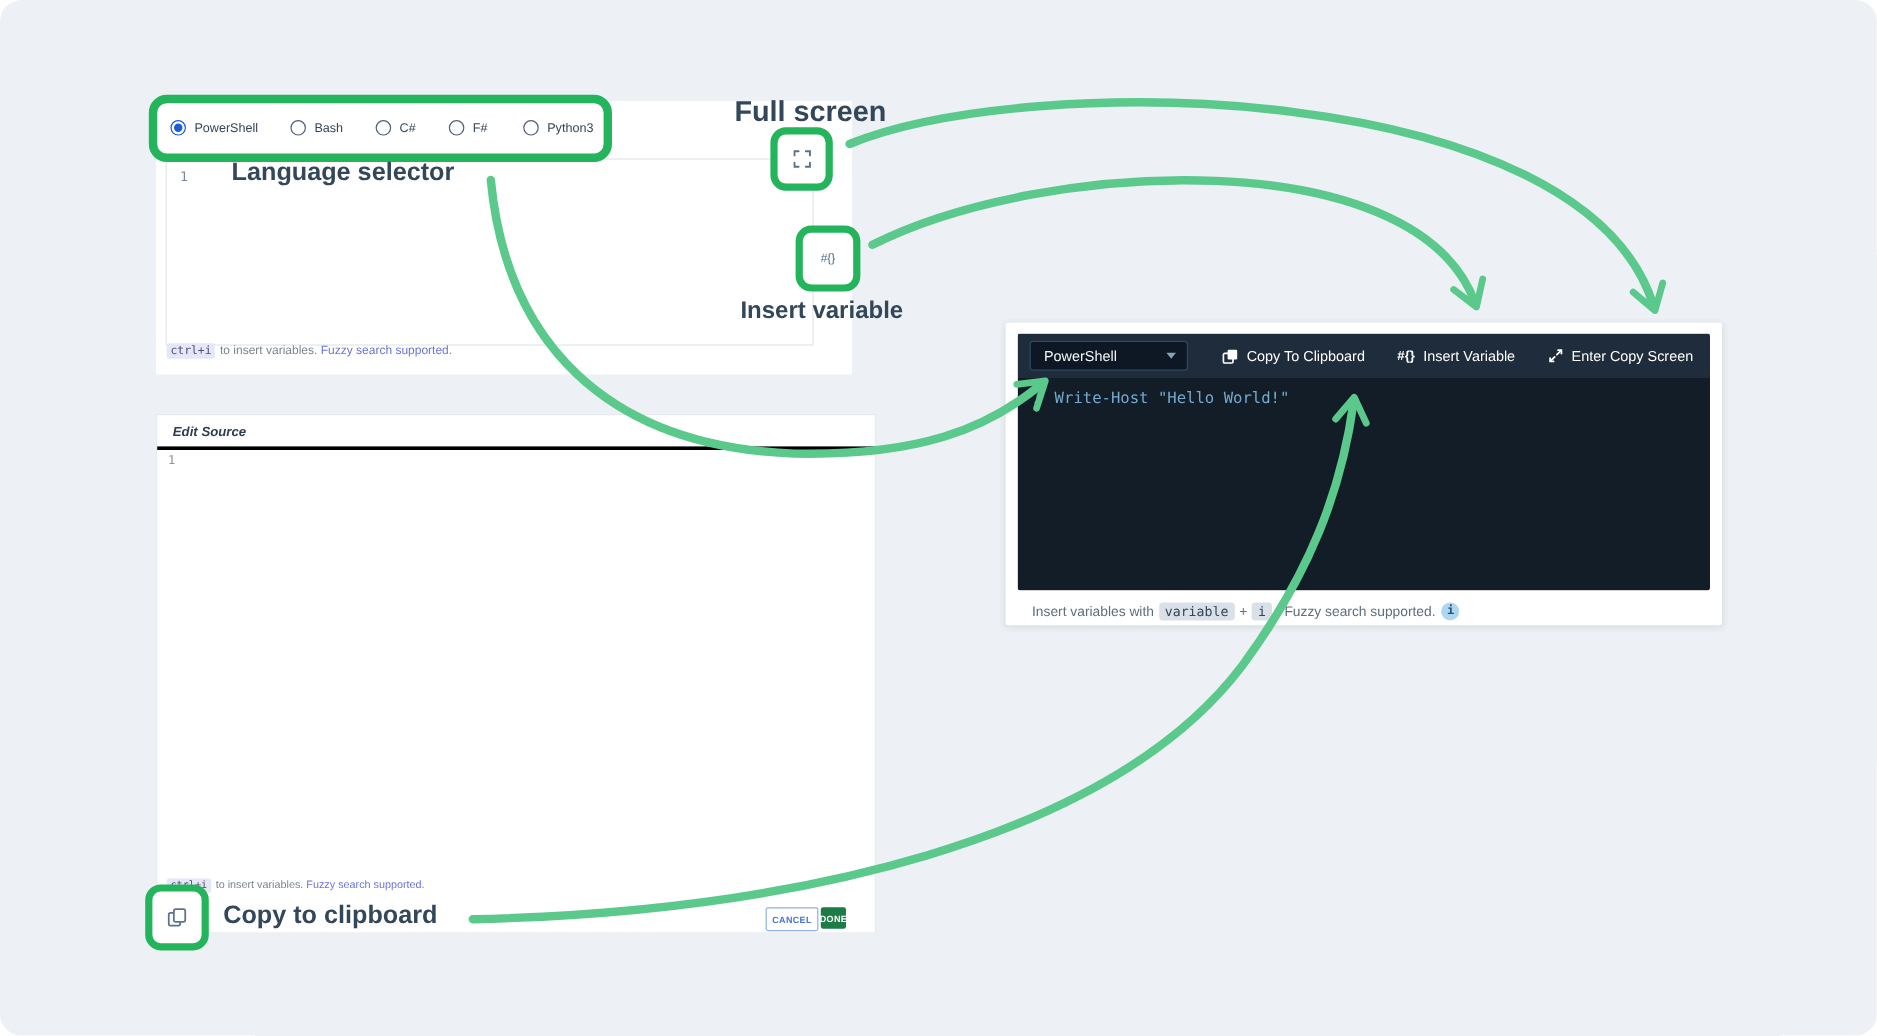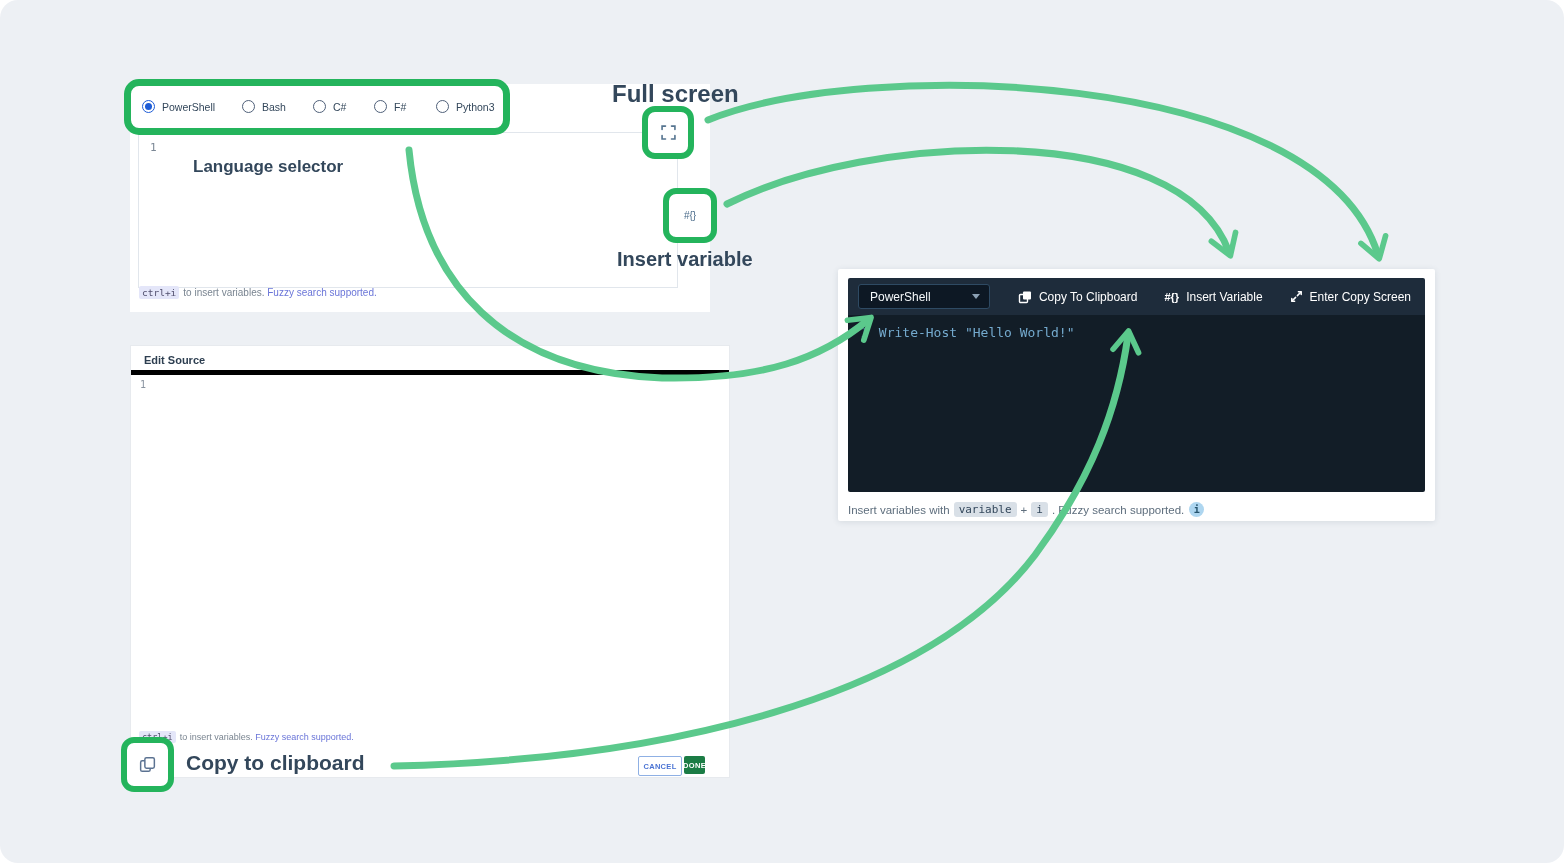--- a/index.html
+++ b/index.html
@@ -30,28 +30,28 @@
   .lang-box{left:124px;top:79px;width:386px;height:56px;border-width:7px;border-radius:15px;z-index:40;}
   .iv-glyph{font-size:10px;color:#4a6b8a;font-family:"Liberation Sans",sans-serif;}
 
   .hint1{left:139px;top:287px;font-size:10px;color:#7a8591;z-index:2;}
   .kbd-purple{font-family:"DejaVu Sans Mono",monospace;font-size:9.5px;background:#e4e6f9;color:#514f6e;
     padding:1px 3px;border-radius:2px;margin-right:4px;}
   .link-purple{color:#6a75d8;}
 
   
   .ann-label{font-weight:bold;color:#33475b;z-index:45;white-space:nowrap;}
-  .lbl-langsel{left:193px;top:157px;font-size:17px;}
+  .lbl-langsel{left:193px;top:132px;font-size:21px;}
   .lbl-fullscreen{left:612px;top:80px;font-size:24px;}
   .lbl-insertvar{left:617px;top:248px;font-size:20px;}
   .lbl-copy{left:186px;top:751px;font-size:21px;}
 
   
   .panel2{left:130px;top:345px;width:600px;height:433px;background:#fff;border:1px solid #e7eaee;z-index:1;box-sizing:border-box;}
-  .p2-header{position:absolute;left:0;top:0;width:100%;height:29px;border-bottom:5px solid #000000;box-sizing:border-box;}
+  .p2-header{position:absolute;left:0;top:0;width:100%;height:29px;border-bottom:3px solid #000000;box-sizing:border-box;font-style:italic;}
   .p2-title{position:absolute;left:13px;top:8px;font-size:11px;font-weight:bold;color:#2d3e50;}
   .panel2 .ln{position:absolute;left:9px;top:33px;font-size:10px;color:#8a94a0;}
   .hint2{left:139px;top:732px;font-size:9px;color:#7a8591;z-index:2;}
   .hint2 .kbd-purple{font-size:8.5px;}
   .btn-cancel{left:638px;top:756px;width:42px;height:18px;background:#fff;border:1px solid #8fb0e4;border-radius:2px;
     color:#4a73d4;font-size:7.5px;font-weight:bold;display:flex;align-items:center;justify-content:center;z-index:2;letter-spacing:.3px;}
   .btn-done{left:684px;top:756px;width:21px;height:18px;background:#1b7c45;border-radius:2px;
     color:#fff;font-size:7.5px;font-weight:bold;display:flex;align-items:center;justify-content:center;z-index:2;letter-spacing:.3px;}
 
   
@@ -63,21 +63,21 @@
     display:flex;align-items:center;justify-content:space-between;padding:0 9px 0 11px;box-sizing:border-box;}
   .dropdown-text{color:#f5f8fa;font-size:12px;}
   .caret{width:0;height:0;border-left:4.5px solid transparent;border-right:4.5px solid transparent;border-top:5px solid #8ba0b4;}
   .tb-spacer{flex:1;}
   .tb-btn{display:flex;align-items:center;gap:7px;color:#fff;font-size:12px;font-weight:500;margin-left:27px;white-space:nowrap;}
   .tb-glyph{font-size:11px;font-weight:bold;color:#fff;}
   .code-area{position:absolute;left:0;top:37px;width:100%;height:177px;background:#121d27;
     font-family:"DejaVu Sans Mono",monospace;font-size:13px;box-sizing:border-box;padding:10px 0 0 12px;}
   .code-ln{color:#3f5e7c;margin-right:11px;}
   .code-text{color:#74aace;}
-  .hint3{position:absolute;left:10px;top:233px;font-size:11.5px;color:#5e6e7d;display:flex;align-items:center;white-space:nowrap;text-align:right;}
+  .hint3{position:absolute;left:22px;top:233px;font-size:11.5px;color:#5e6e7d;display:flex;align-items:center;white-space:nowrap;text-align:right;}
   .kbd-gray{font-family:"DejaVu Sans Mono",monospace;font-size:11px;background:#d9e0e7;color:#33475b;
     padding:1px 5px;border-radius:3px;margin:0 4px;}
   .info-circle{width:15px;height:15px;border-radius:50%;background:#aed6f0;color:#25536d;
     font-size:10px;font-weight:bold;display:inline-flex;align-items:center;justify-content:center;margin-left:5px;
     font-family:"DejaVu Sans Mono",monospace;}
 
   
   .arrows{position:absolute;left:0;top:0;width:1564px;height:863px;z-index:50;pointer-events:none;}
 </style>
 </head>

